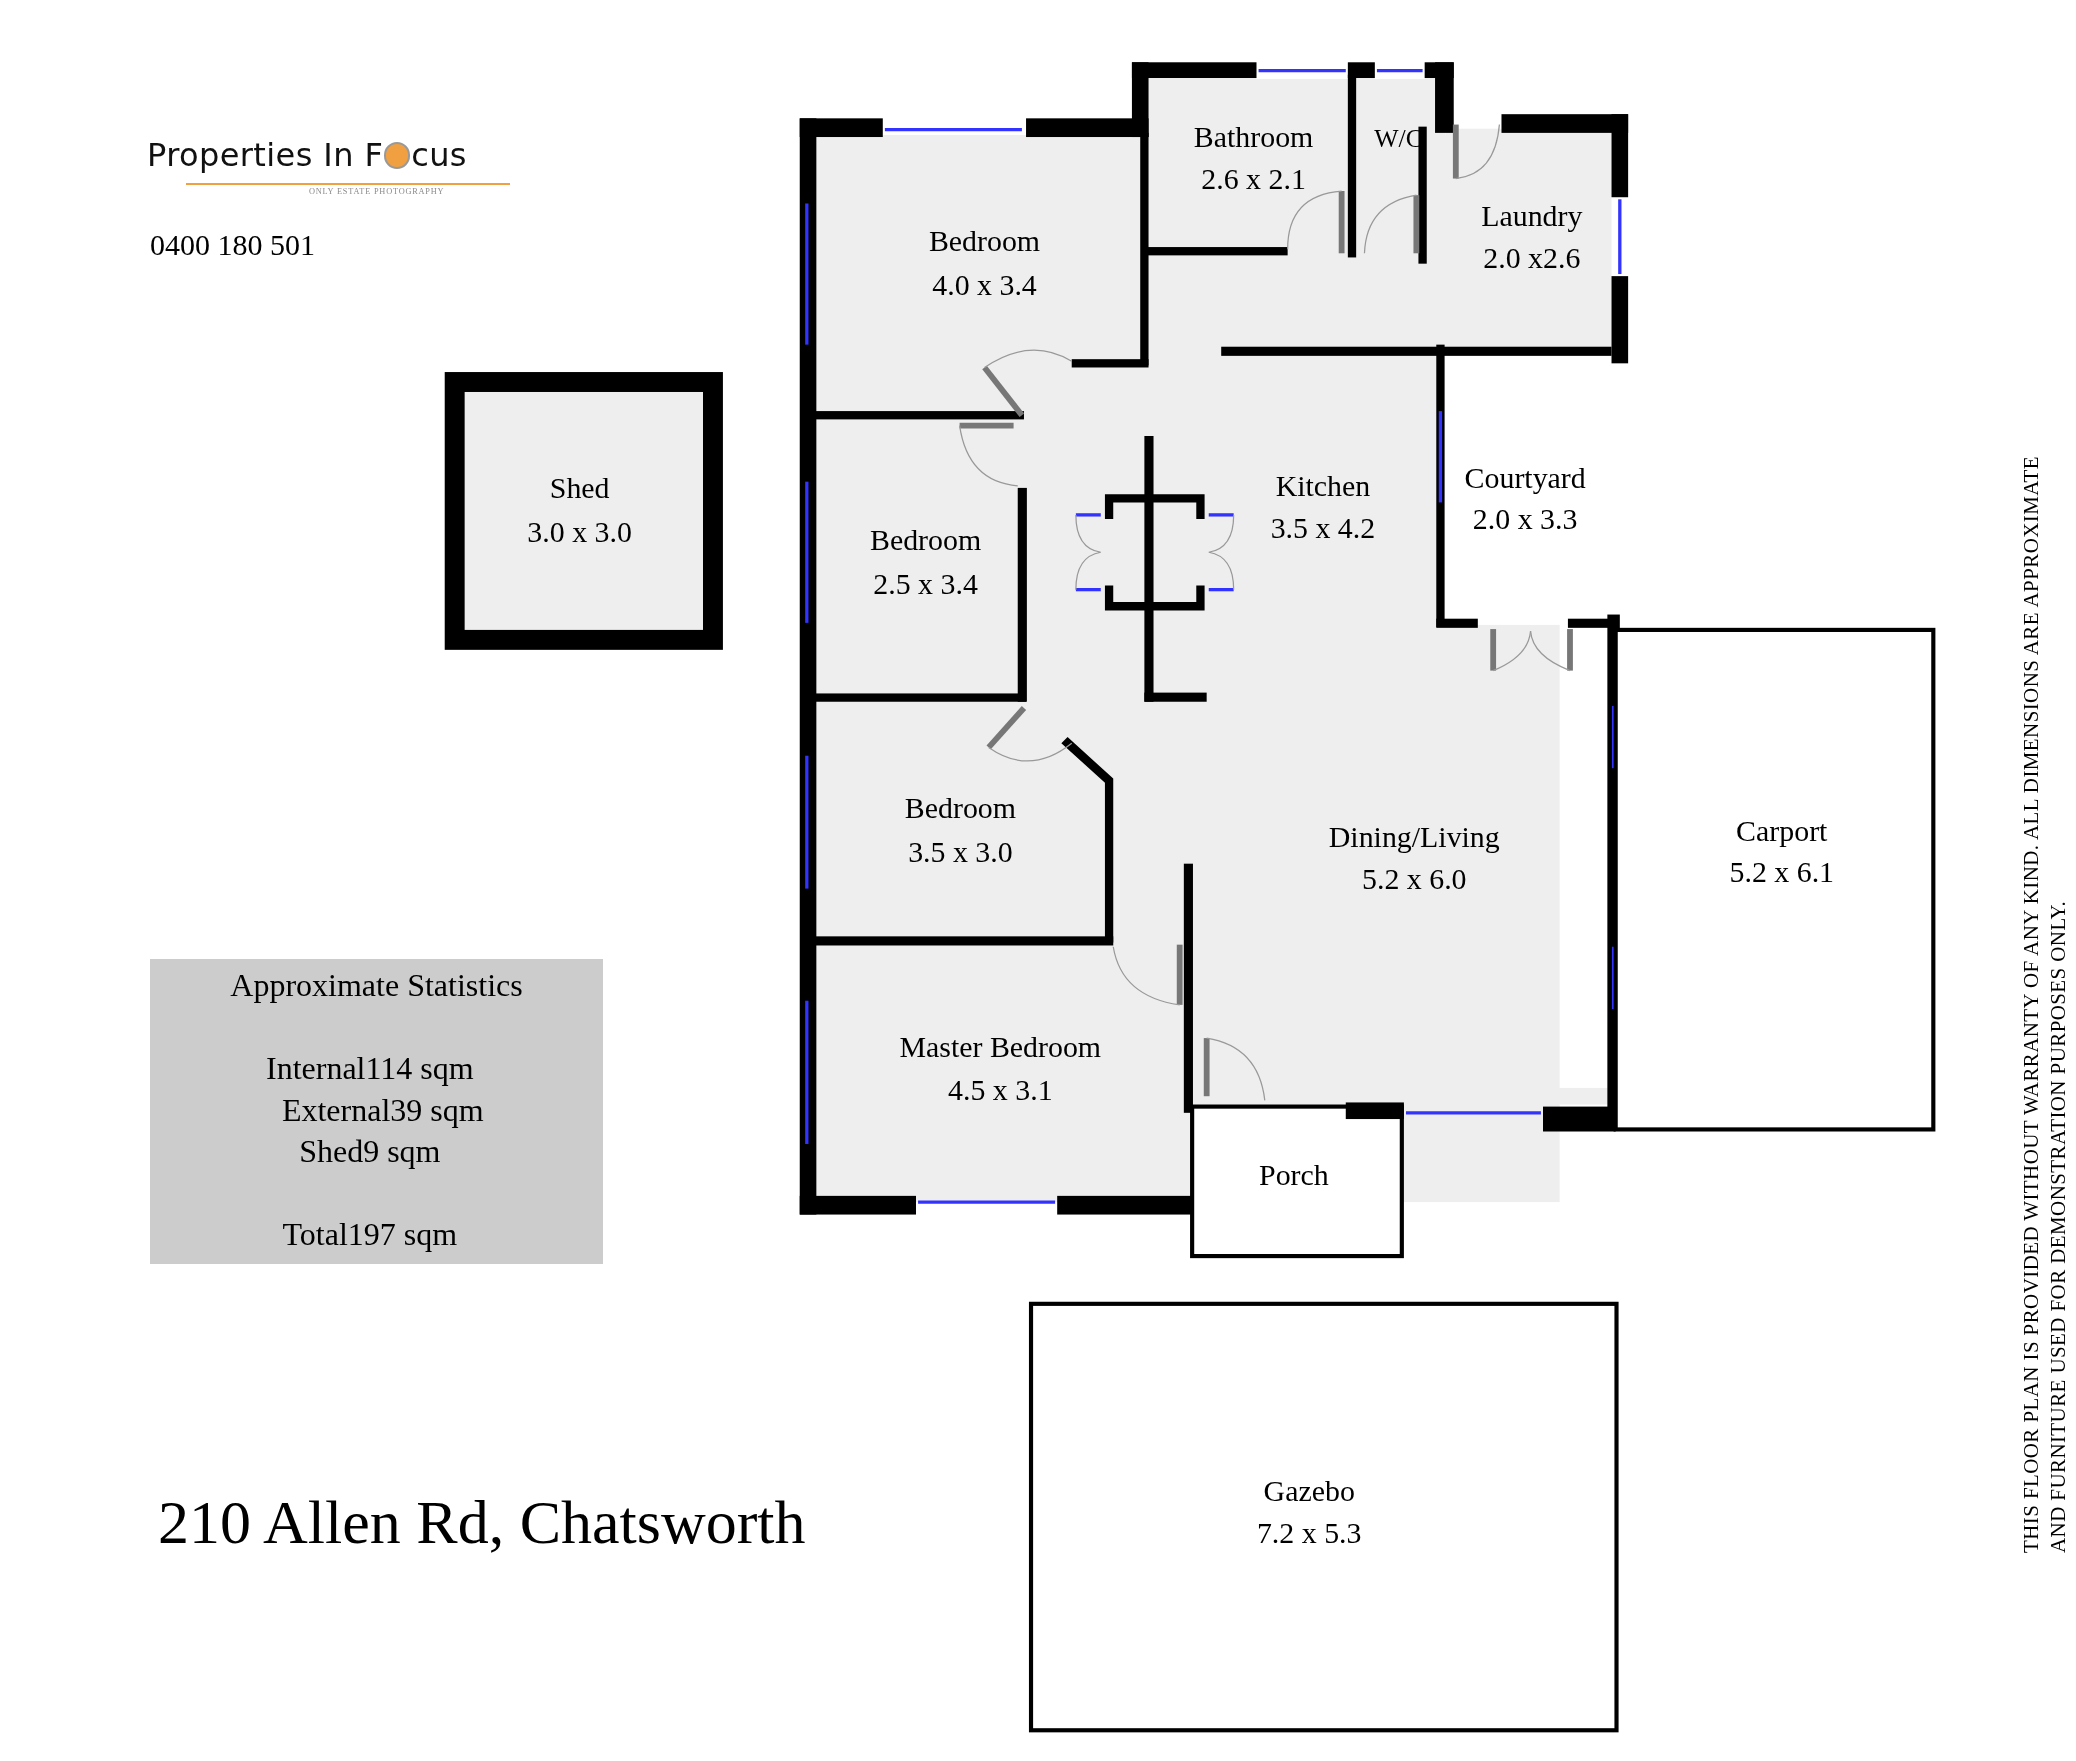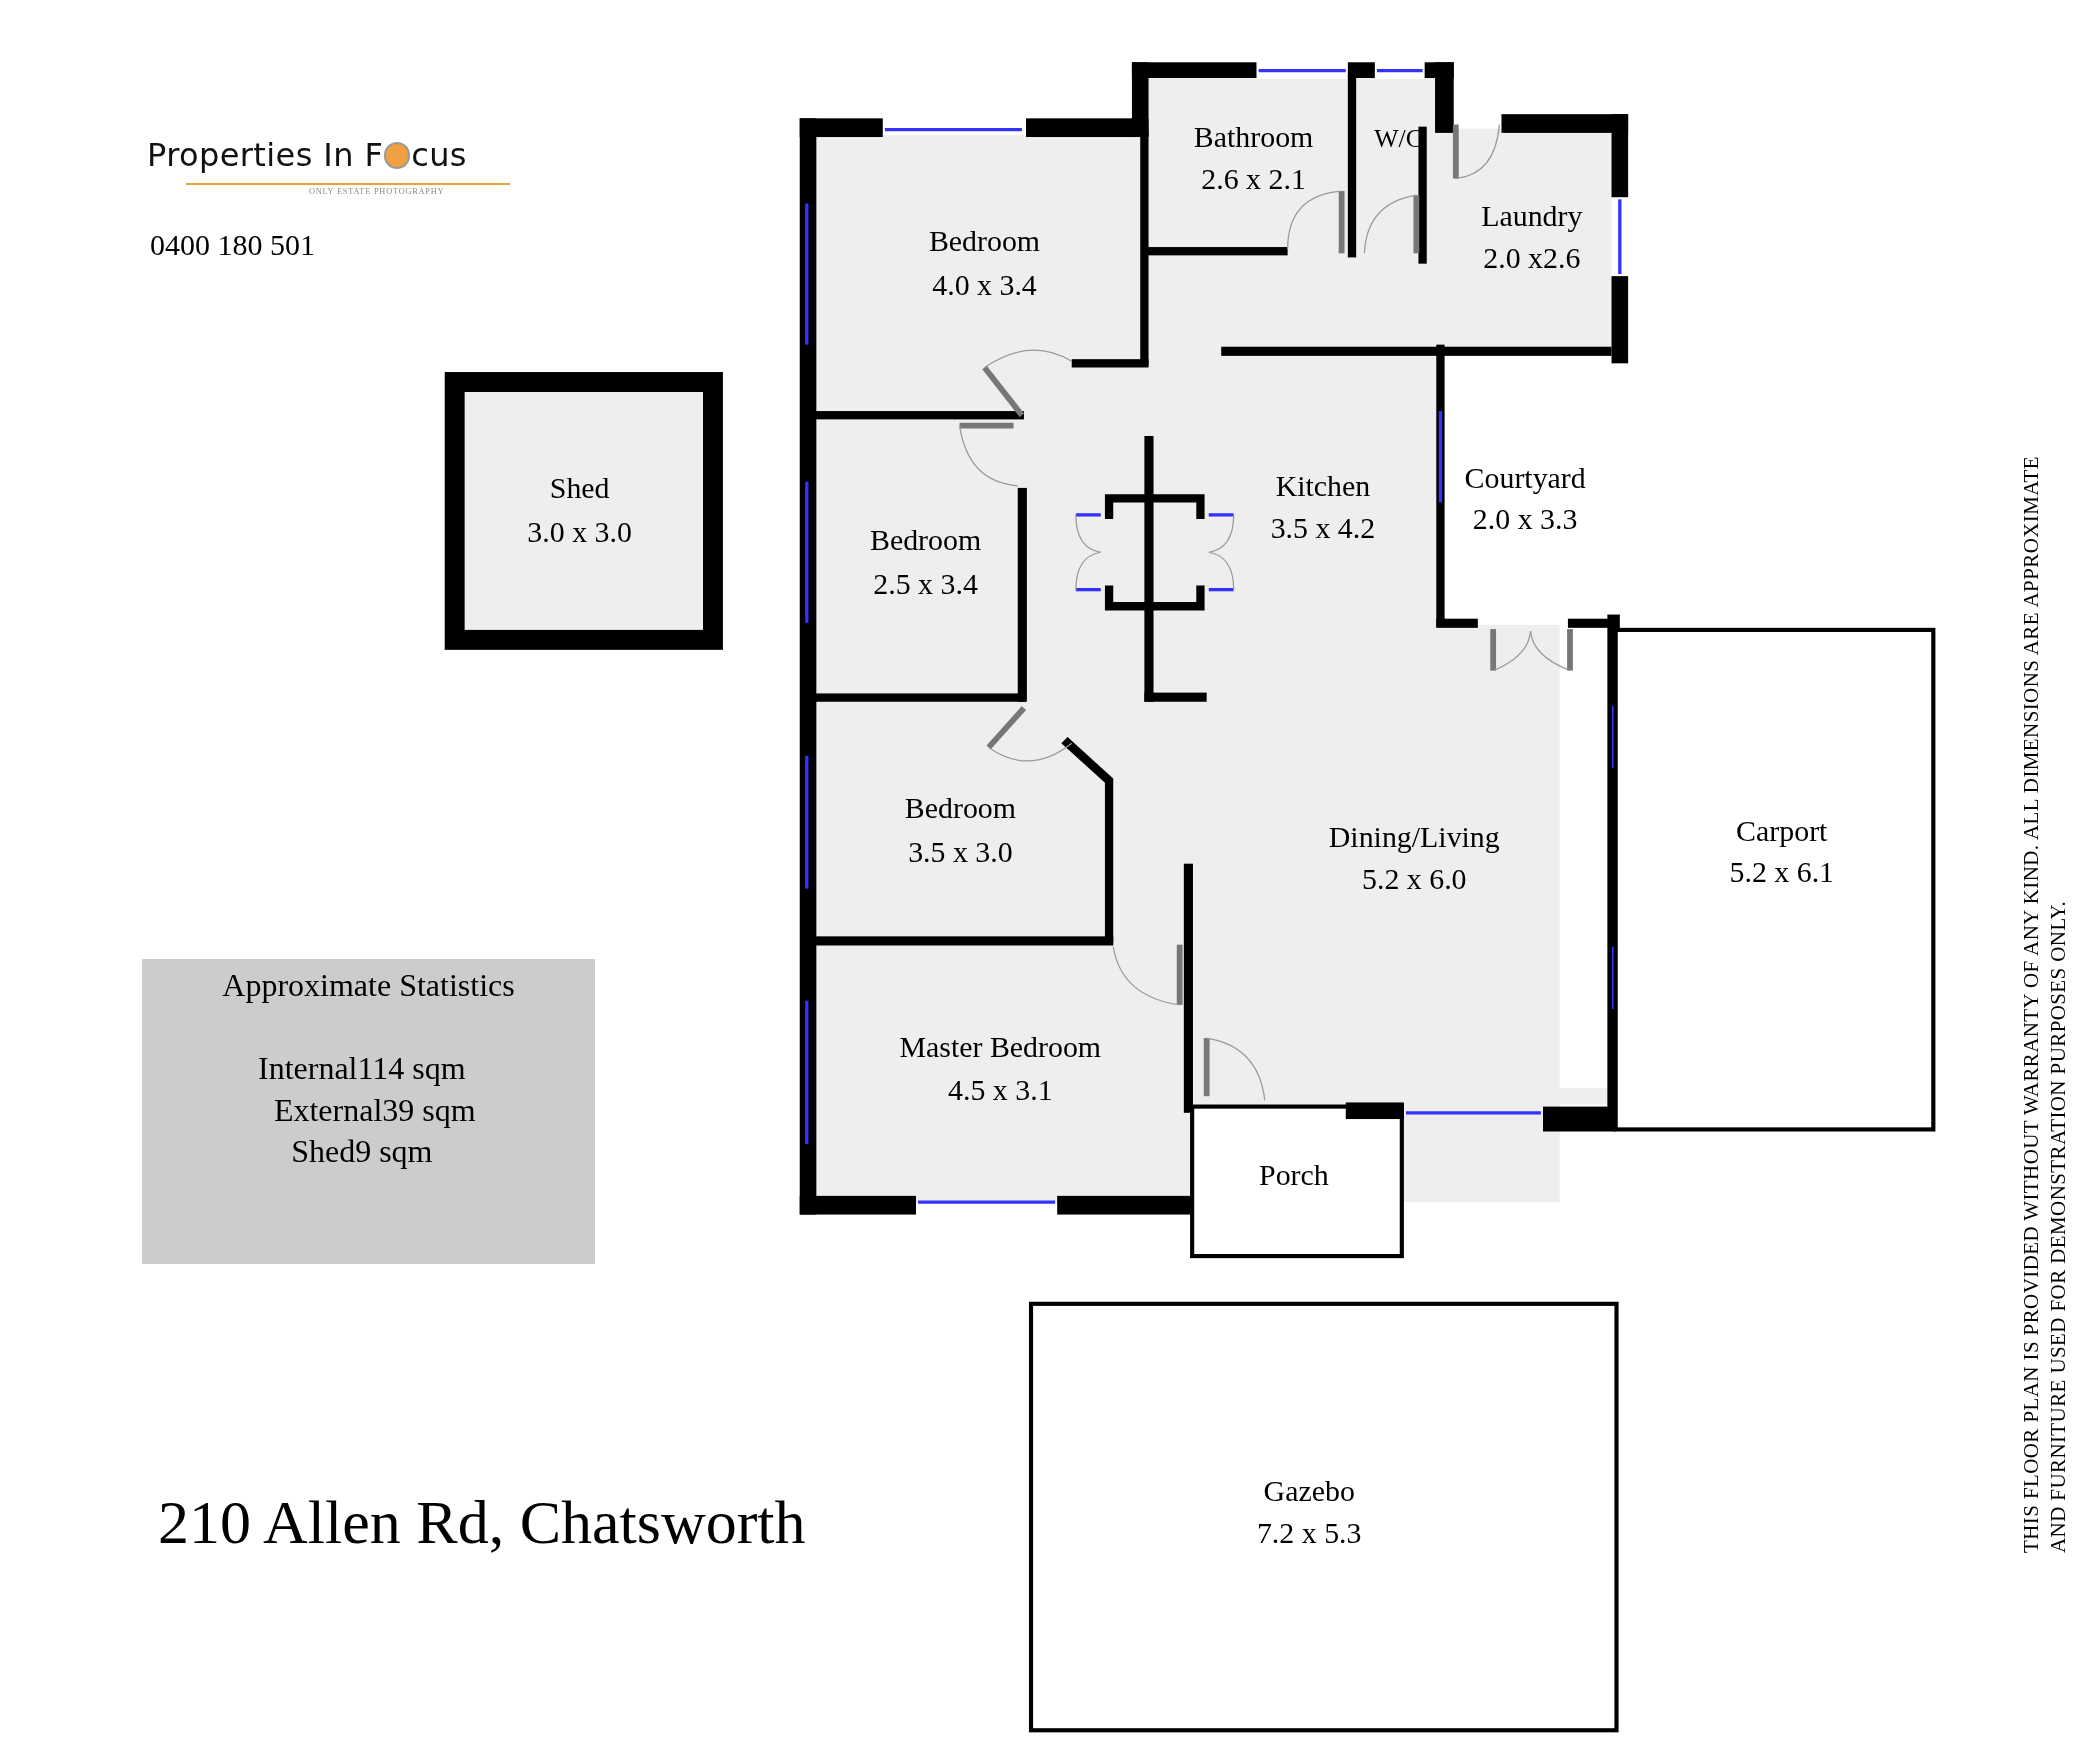--- a/index.html
+++ b/index.html
@@ -9,21 +9,21 @@
   .logo-wrap { left: 147px; top: 137px; width: 374px; height: 62px; }
   .logo-text { font-family: "DejaVu Sans", "Liberation Sans", sans-serif; font-size: 32px;
                letter-spacing: 0.4px; color: #111; white-space: nowrap; line-height: 37px; }
   .logo-line { position: absolute; left: 39px; top: 46px; width: 324px; height: 1.7px; background: #f0a040; }
   .logo-sub { position: absolute; left: 162px; top: 50px; font-family: "Liberation Serif", serif;
               font-size: 8.3px; letter-spacing: 0.8px; color: #8a8a8a; white-space: nowrap; }
   .contact { left: 150px; top: 224px; font-family: "Liberation Serif", serif; font-size: 30px;
              line-height: 42px; white-space: nowrap; }
   .address { left: 158px; top: 1487px; font-family: "Liberation Serif", serif; font-size: 62px;
              white-space: nowrap; font-weight: normal; }
-  .stats { left: 142px; top: 959px; width: 453px; height: 305px; background: #cccccc;
+  .stats { left: 150px; top: 959px; width: 453px; height: 305px; background: #cccccc;
            font-family: "Liberation Serif", serif; font-size: 32px; }
   .stats .title { position: absolute; left: 0; width: 100%; top: 8.3px; text-align: center; }
   .stats .row { position: absolute; left: 11.6px; right: 25px; display: flex; justify-content: center; }
   .disclaimer { left: 2018px; top: 1553px; transform-origin: 0 0; transform: rotate(-90deg);
                 font-family: "Liberation Serif", serif; font-size: 21px; line-height: 27px;
                 white-space: nowrap; letter-spacing: 0.4px; }
   svg text { font-family: "Liberation Serif", "DejaVu Serif", serif; }
 </style>
 </head>
 <body>
@@ -46,20 +46,24 @@
     <span>Internal</span>
     <span>114 sqm</span>
   </div>
   <div class="row" style="top:133px;margin-left:26px;">
     <span>External</span>
     <span>39 sqm</span>
   </div>
   <div class="row" style="top:174px;">
     <span>Shed</span>
     <span>9 sqm</span>
+  </div>
+  <div class="row" style="top:257px;">
+    <span>Total</span>
+    <span>197 sqm</span>
   </div>
 </div>
 
 <div class="abs address">210 Allen Rd, Chatsworth</div>
 
 <div class="abs disclaimer">
   <div>THIS FLOOR PLAN IS PROVIDED WITHOUT WARRANTY OF ANY KIND. ALL DIMENSIONS ARE APPROXIMATE</div>
   <div>AND FURNITURE USED FOR DEMONSTRATION PURPOSES ONLY.</div>
 </div>
 

